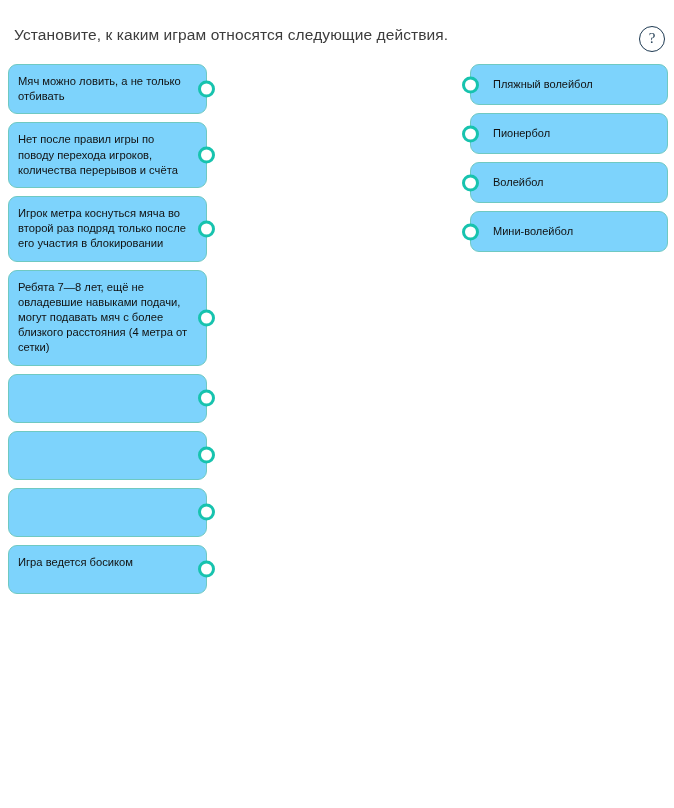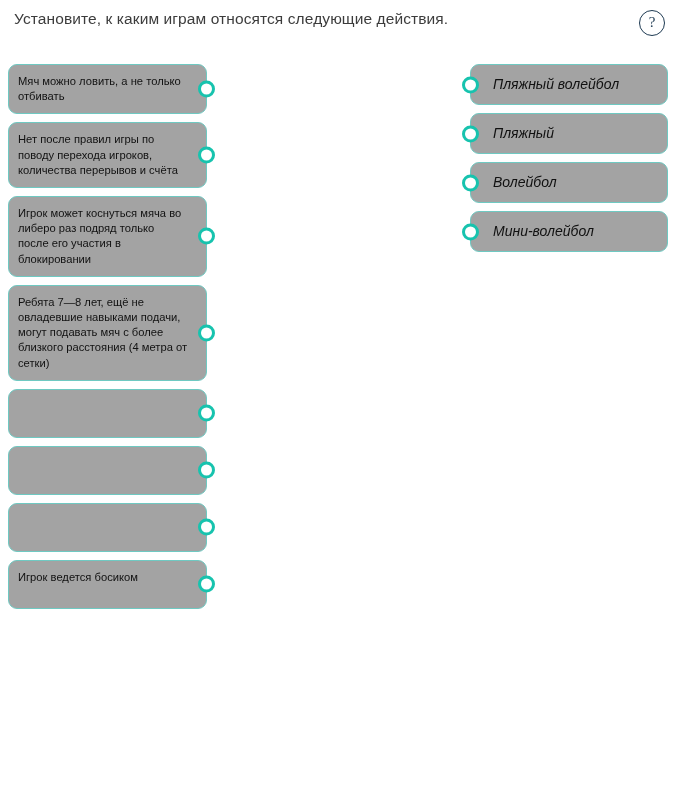--- a/index.html
+++ b/index.html
@@ -13,21 +13,21 @@
     position: relative;
     overflow: hidden;
     font-family: "Liberation Sans", "DejaVu Sans", sans-serif;
     -webkit-font-smoothing: antialiased;
   }
 
   
   .header {
     position: absolute;
     left: 0;
-    top: 0;
+    top: 16px;
     width: 674px;
     height: 56px;
     box-sizing: border-box;
     padding: 0 14px;
     display: flex;
     align-items: flex-start;
   }
   .page-title {
     margin-top: 9px;
     font-size: 15.5px;
@@ -77,21 +77,21 @@
     position: absolute;
     left: 470px;
     top: 8px;
     width: 198px;
   }
 
   
   .card {
     position: relative;
     box-sizing: border-box;
-    background: #a3a3a3;
+    background: #7dd3fc;
     border: 1px solid #6fc9c2;
     border-radius: 9px;
     margin-bottom: 8px;
   }
   .card-left {
     padding: 9px 18px 9px 9px;
     min-height: 49px;
   }
   .card-right {
     padding: 10px 10px 10px 22px;
@@ -99,23 +99,22 @@
     display: flex;
     align-items: center;
   }
   .card-text {
     font-size: 11.2px;
     line-height: 15.2px;
     color: #111111;
     word-wrap: break-word;
   }
   .card-right .card-text {
-    font-size: 14px;
+    font-size: 11px;
     line-height: 15px;
-    font-style: italic;
   }
 
   
   .knob {
     position: absolute;
     width: 17px;
     height: 17px;
     border: 3px solid #17c3ae;
     border-radius: 50%;
     background: #ffffff;
@@ -145,21 +144,21 @@
       <div class="card-text">Мяч можно ловить, а не только отбивать</div>
       <div class="knob knob-right-edge"></div>
     </div>
 
     <div class="card card-left">
       <div class="card-text">Нет после правил игры по поводу перехода игроков, количества перерывов и счёта</div>
       <div class="knob knob-right-edge"></div>
     </div>
 
     <div class="card card-left">
-      <div class="card-text">Игрок может коснуться мяча во либеро раз подряд только после его участия в блокировании</div>
+      <div class="card-text">Игрок метра коснуться мяча во второй раз подряд только после его участия в блокировании</div>
       <div class="knob knob-right-edge"></div>
     </div>
 
     <div class="card card-left">
       <div class="card-text">Ребята 7—8 лет, ещё не овладевшие навыками подачи, могут подавать мяч с более близкого расстояния (4 метра от сетки)</div>
       <div class="knob knob-right-edge"></div>
     </div>
 
     <div class="card card-left">
       <div class="knob knob-right-edge"></div>
@@ -167,36 +166,36 @@
 
     <div class="card card-left">
       <div class="knob knob-right-edge"></div>
     </div>
 
     <div class="card card-left">
       <div class="knob knob-right-edge"></div>
     </div>
 
     <div class="card card-left">
-      <div class="card-text">Игрок ведется босиком</div>
+      <div class="card-text">Игра ведется босиком</div>
       <div class="knob knob-right-edge"></div>
     </div>
 
   </div>
 
   <div class="col-right">
 
     <div class="card card-right">
       <div class="knob knob-left-edge"></div>
       <div class="card-text">Пляжный волейбол</div>
     </div>
 
     <div class="card card-right">
       <div class="knob knob-left-edge"></div>
-      <div class="card-text">Пляжный</div>
+      <div class="card-text">Пионербол</div>
     </div>
 
     <div class="card card-right">
       <div class="knob knob-left-edge"></div>
       <div class="card-text">Волейбол</div>
     </div>
 
     <div class="card card-right">
       <div class="knob knob-left-edge"></div>
       <div class="card-text">Мини-волейбол</div>

